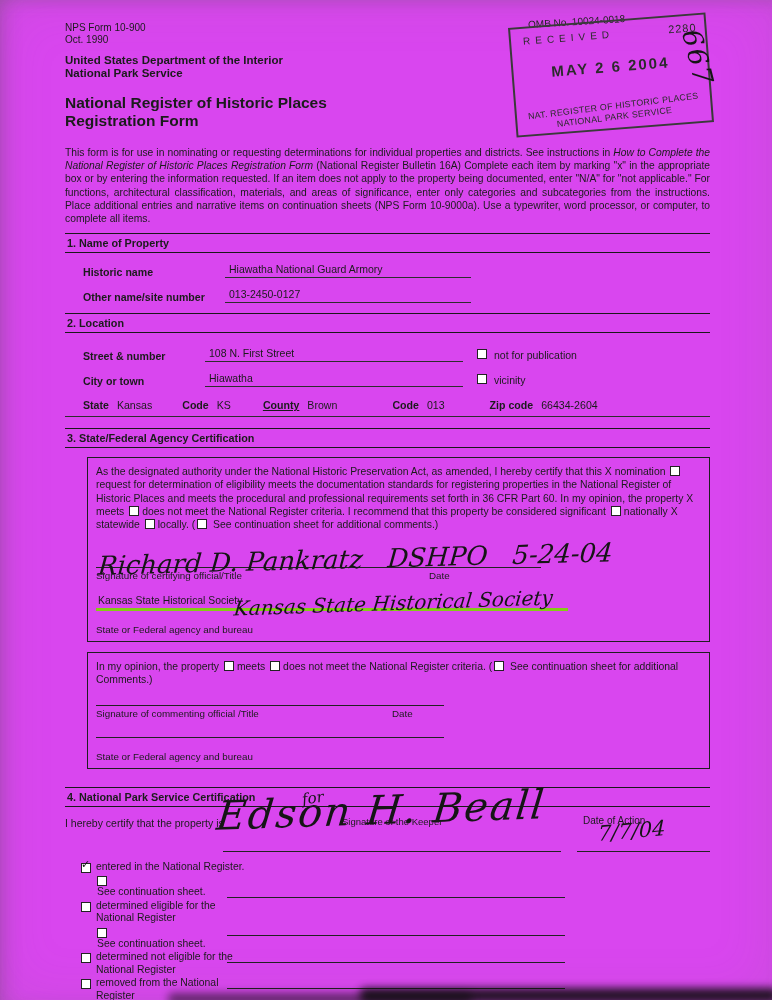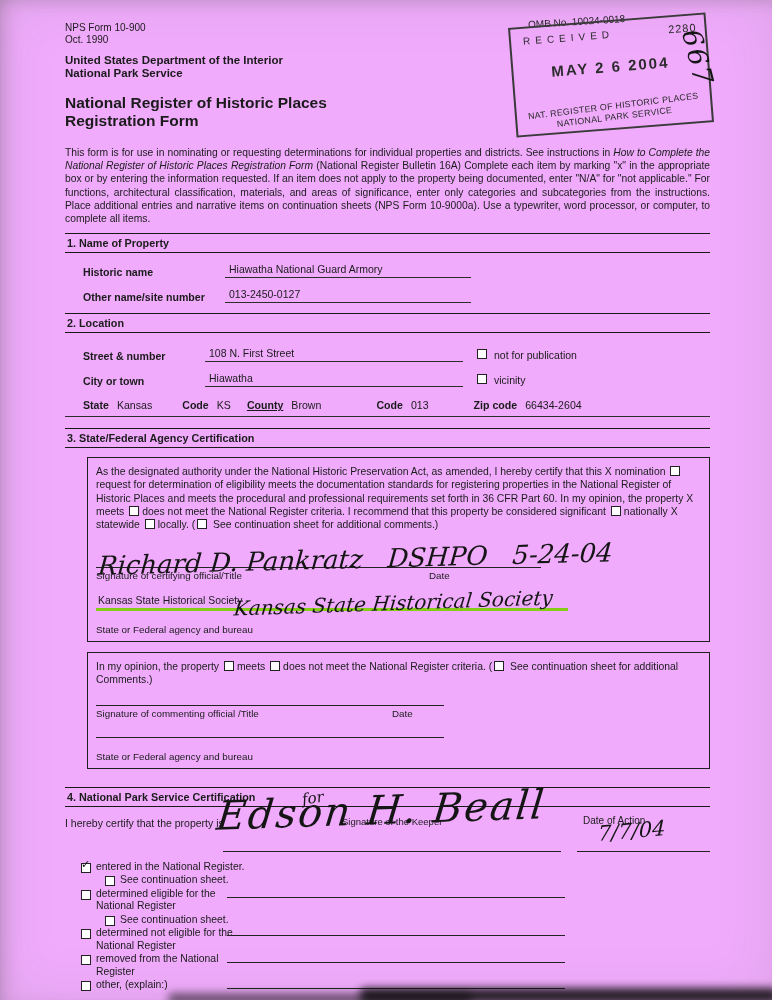--- a/index.html
+++ b/index.html
@@ -1,18 +1,18 @@
 <!DOCTYPE html>
 <html><head>
 <meta charset="utf-8">
 <style>
   html,body{margin:0;padding:0;background:#ffffff;}
   .page{
     width:772px;height:1000px;position:relative;overflow:hidden;
-    background:#f0abfc;
+    background:#d946ef;
     font-family:"Liberation Sans","DejaVu Sans",sans-serif;
     color:#1b1b1b;
     box-shadow:inset 0 0 55px rgba(110,110,105,.14),
                inset 14px 0 20px -12px rgba(70,70,70,.30),
                inset 0 12px 16px -10px rgba(90,90,90,.22);
   }
   .content{position:absolute;left:65px;top:22px;width:645px;}
   .form-id{font-size:10px;line-height:12px;margin-bottom:8px;}
   .dept{font-weight:700;font-size:11.5px;line-height:13px;margin-top:6px;}
   .doc-title{font-weight:700;font-size:15.5px;line-height:18px;margin-top:14px;}
@@ -40,21 +40,21 @@
   .cb{display:inline-block;width:8px;height:8px;border:1px solid #222;
       background:#fff;vertical-align:-1px;margin:0 3px 0 2px;position:relative;flex:none;}
   .cb.checked::after{content:"\2713";position:absolute;left:-1px;top:-5px;
       font-size:11px;font-weight:700;color:#141414;font-family:"DejaVu Sans",sans-serif;}
   .frow .cb{margin-left:14px;margin-bottom:3px;}
   .cblabel{margin-left:4px;margin-bottom:1px;font-size:10.5px;}
 
   .staterow{display:flex;align-items:baseline;border-bottom:1px solid #2d2d2d;
       padding:0 0 5px 18px;margin-top:12px;font-size:10.6px;}
   .sval{margin-left:8px;font-weight:400;}
-  .ml30{margin-left:30px;} .ml28{margin-left:16px;text-decoration:underline;} .ml55{margin-left:55px;} .ml45{margin-left:45px;}
+  .ml30{margin-left:30px;} .ml28{margin-left:32px;text-decoration:underline;} .ml55{margin-left:55px;} .ml45{margin-left:45px;}
 
   .cert-box{border:1.2px solid #1f1f1f;margin:9px 0 0 22px;padding:7px 10px 6px 8px;}
   .cert-box.box2{margin-top:10px;}
   .cert-text{margin:0;font-size:10.4px;line-height:13.2px;}
   .hand{font-family:"DejaVu Serif",serif;font-style:italic;color:#151515;}
   .sigline1{position:relative;height:34px;width:445px;border-bottom:1px solid #222;margin-top:2px;}
   .script1{position:absolute;left:2px;bottom:-7px;font-size:26px;white-space:pre;
       transform:rotate(-1.5deg) skewX(-6deg);}
   .labelrow{position:relative;height:13px;font-size:9.8px;margin-top:2px;}
   .datepos1{position:absolute;left:333px;}
@@ -74,21 +74,21 @@
       letter-spacing:2px;transform:rotate(-2deg) skewX(-8deg);}
   .keeper-label{position:absolute;left:277px;top:9px;font-size:9.5px;}
   .doa-label{position:absolute;left:518px;top:8px;font-size:10px;}
   .doa-script{position:absolute;left:533px;top:12px;font-size:21px;transform:rotate(-5deg) skewX(-6deg);}
   .line{position:absolute;border-bottom:1.2px solid #222;height:0;}
   .sig-line{left:158px;top:44px;width:338px;}
   .date-line{left:512px;top:44px;width:133px;}
   .checklist{position:absolute;left:16px;top:54px;font-size:10.4px;line-height:12.5px;}
   .cl-item{display:flex;margin-bottom:1px;}
   .cl-item .cb{margin:2px 5px 0 0;}
-  .cl-item.sub{margin-left:24px;}
+  .cl-item.sub{margin-left:16px;flex-direction:column;}
   .txt.w152{width:152px;} .txt.w140t{width:140px;} .txt.w130t{width:130px;}
   .rline{left:162px;width:338px;}
   .r1{top:90px;} .r2{top:128px;} .r3{top:155px;} .r4{top:181px;}
 
   .omb{position:absolute;left:528px;top:16px;font-size:10px;transform:rotate(-3.5deg);color:#242424;}
   .stamp{position:absolute;left:512px;top:20px;width:194px;height:106px;
       border:2px solid #3a3a3a;transform:rotate(-4.5deg);color:#2b2b2b;}
   .st-received{position:absolute;top:7px;left:12px;right:8px;font-size:10px;}
   .st-rec{letter-spacing:5px;}
   .st-num{position:absolute;right:0;top:-1px;font-size:11px;letter-spacing:1px;}

